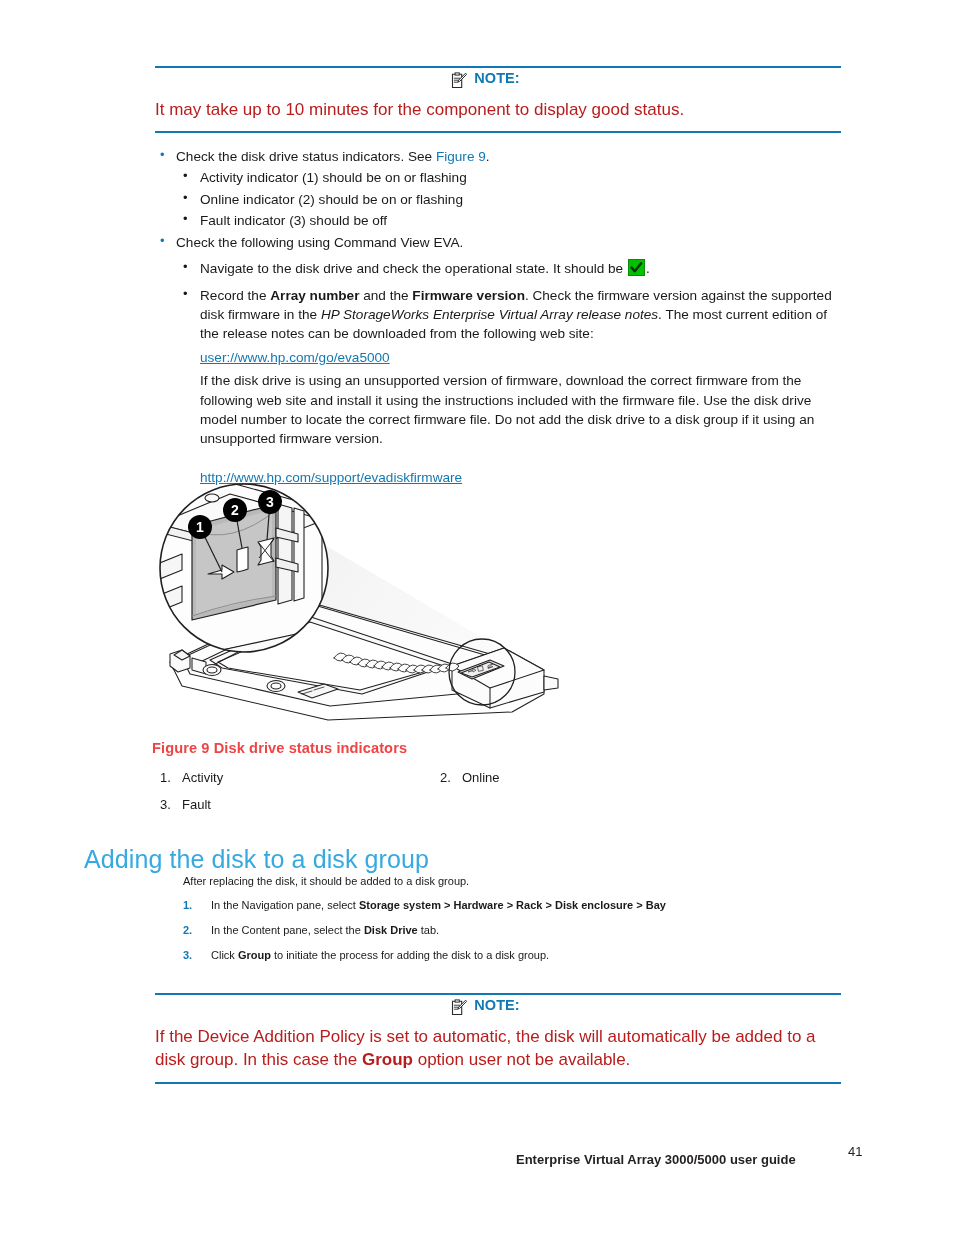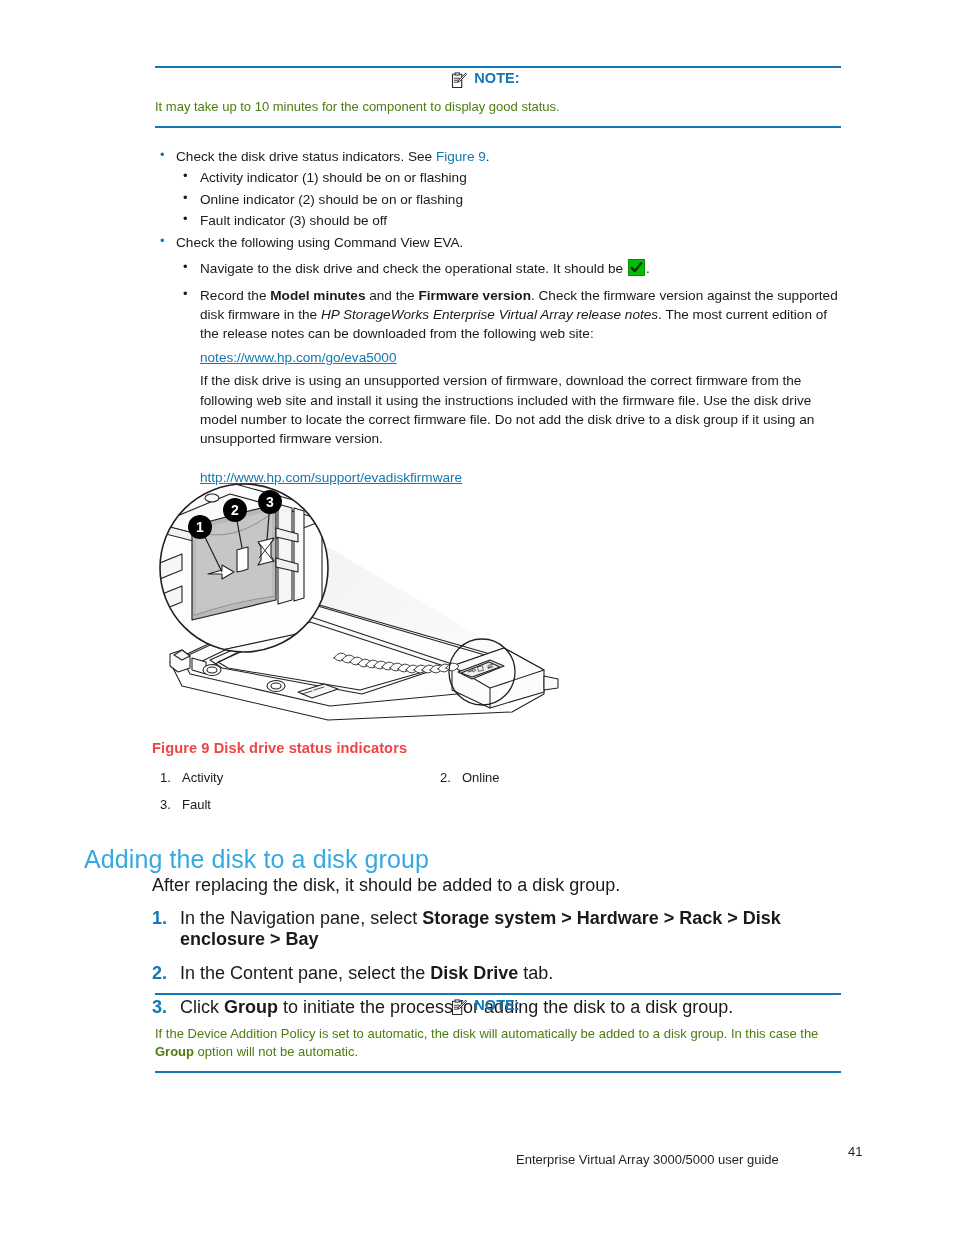--- a/index.html
+++ b/index.html
@@ -45,23 +45,23 @@
     color: #1278b4;
     font-size: 14.5px;
     font-weight: 700;
     letter-spacing: .1px;
     line-height: 1.1;
   }
   .note-body {
     margin-left: 26px;
     margin-top: 8px;
     margin-bottom: 10px;
-    font-size: 13px;
+    font-size: 17px;
     line-height: 1.38;
-    color: #4d7c0f;
+    color: #b91c1c;
   }
 
   
   .bullets { position: absolute; font-size: 13.6px; line-height: 1.58; }
   .li {
     position: relative;
     padding-left: 24px;
     margin: 0 0 0 0;
   }
   .li::before {
@@ -130,21 +130,21 @@
   
   .h2 {
     position: absolute;
     color: #36a9e1;
     font-size: 25px;
     font-weight: 400;
     letter-spacing: .1px;
   }
 
   
-  .steps { position: absolute; font-size: 18px; }
+  .steps { position: absolute; font-size: 11px; margin-left: 31px; }
   .steps .intro { margin-bottom: 12px; }
   .step { display: flex; margin-bottom: 13px; }
   .step-num {
     color: #1278b4;
     font-weight: 700;
     width: 28px;
     flex: 0 0 auto;
   }
   .step-txt { flex: 1; }
 
@@ -197,25 +197,25 @@
       <span>Check the following using Command View EVA.</span>
     </div>
 
     <div class="li2" style="margin-top:5px;">
       <span>Navigate to the disk drive and check the operational state.  It should be </span><span class="okbox"><svg viewBox="0 0 15 15" width="15" height="15">
             <path d="M2.6 7.6 L5.7 11.2 L12.2 3.2" fill="none" stroke="#0d2d0d" stroke-width="2.4" stroke-linecap="round" stroke-linejoin="round"></path>
           </svg></span><span>.</span>
     </div>
 
     <div class="li2 tight" style="margin-top:6px;">
-      <span>Record the </span><b>Model minutes</b><span> and the </span><b>Firmware version</b><span>.  Check the firmware version against the supported disk firmware in the </span><i>HP StorageWorks Enterprise Virtual Array release notes</i><span>.  The most current edition of the release notes can be downloaded from the following web site:</span>
+      <span>Record the </span><b>Array number</b><span> and the </span><b>Firmware version</b><span>.  Check the firmware version against the supported disk firmware in the </span><i>HP StorageWorks Enterprise Virtual Array release notes</i><span>.  The most current edition of the release notes can be downloaded from the following web site:</span>
     </div>
 
     <div class="sub-para" style="margin-top:4px;">
-      <a class="link" href="#">notes://www.hp.com/go/eva5000</a>
+      <a class="link" href="#">user://www.hp.com/go/eva5000</a>
     </div>
 
 
     <div class="sub-para" style="margin-top:4px;">If the disk drive is using an unsupported version of firmware, download the correct firmware from the following web site and install it using the instructions included with the firmware file.  Use the disk drive model number to locate the correct firmware file.  Do not add the disk drive to a disk group if it using an unsupported firmware version.</div>
 
     <div class="sub-para" style="margin-top:19px;">
       <a class="link" href="#">http://www.hp.com/support/evadiskfirmware</a>
     </div>
   </div>
 
@@ -402,22 +402,22 @@
       <span class="note-icon">
         <svg viewBox="0 0 17 18" width="17" height="18">
           <path d="M2.5 2.2 h9.2 v13.3 h-9.2 z" fill="#ffffff" stroke="#2b2b2b" stroke-width="1.1"></path>
           <rect x="5.1" y="0.9" width="4.2" height="2.2" fill="#ffffff" stroke="#2b2b2b" stroke-width="1"></rect>
           <path d="M3.9 6.2 h6.2 M3.9 8.2 h6.2 M3.9 10.2 h4.4" stroke="#2b2b2b" stroke-width=".9"></path>
           <path d="M15.6 1.2 l1.1 1.1 -7.0 7.0 -1.7 .6 .6 -1.7 z" fill="#ffffff" stroke="#2b2b2b" stroke-width="1"></path>
         </svg>
       </span>
       <span class="note-title">NOTE:</span>
     </div>
-    <div class="note-body"><span>If the Device Addition Policy is set to automatic, the disk will automatically be added to a disk group.  In this case the </span><b>Group</b><span> option will not be automatic.</span></div>
+    <div class="note-body"><span>If the Device Addition Policy is set to automatic, the disk will automatically be added to a disk group.  In this case the </span><b>Group</b><span> option user not be available.</span></div>
     <div class="note-rule bottom"></div>
   </div>
 
-  <div class="footer" style="left:516px; top:1152px;">
+  <div class="footer" style="left:516px; top:1152px;font-weight:bold;">
     <span>Enterprise Virtual Array 3000/5000 user guide</span>
   </div>
   <div class="footer pg" style="left:848px; top:1144px;">41</div>
 
 </div>
 
 </body></html>

